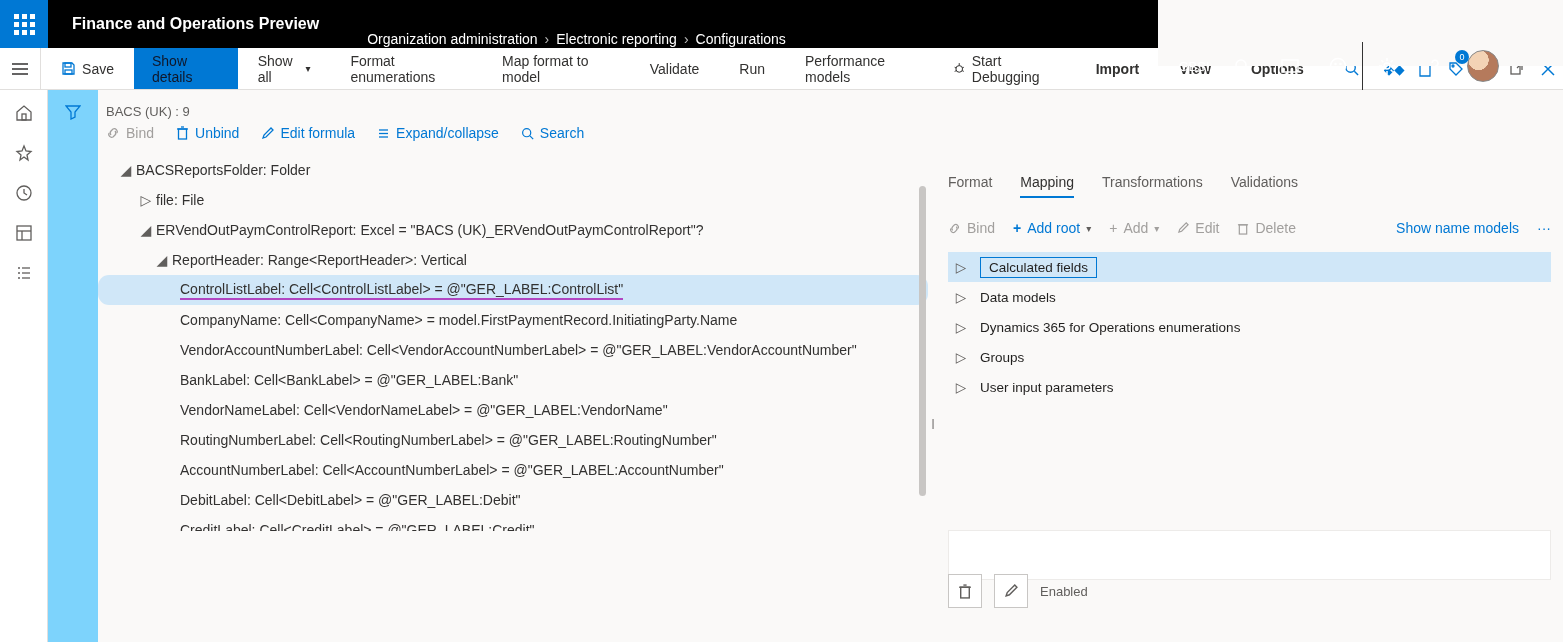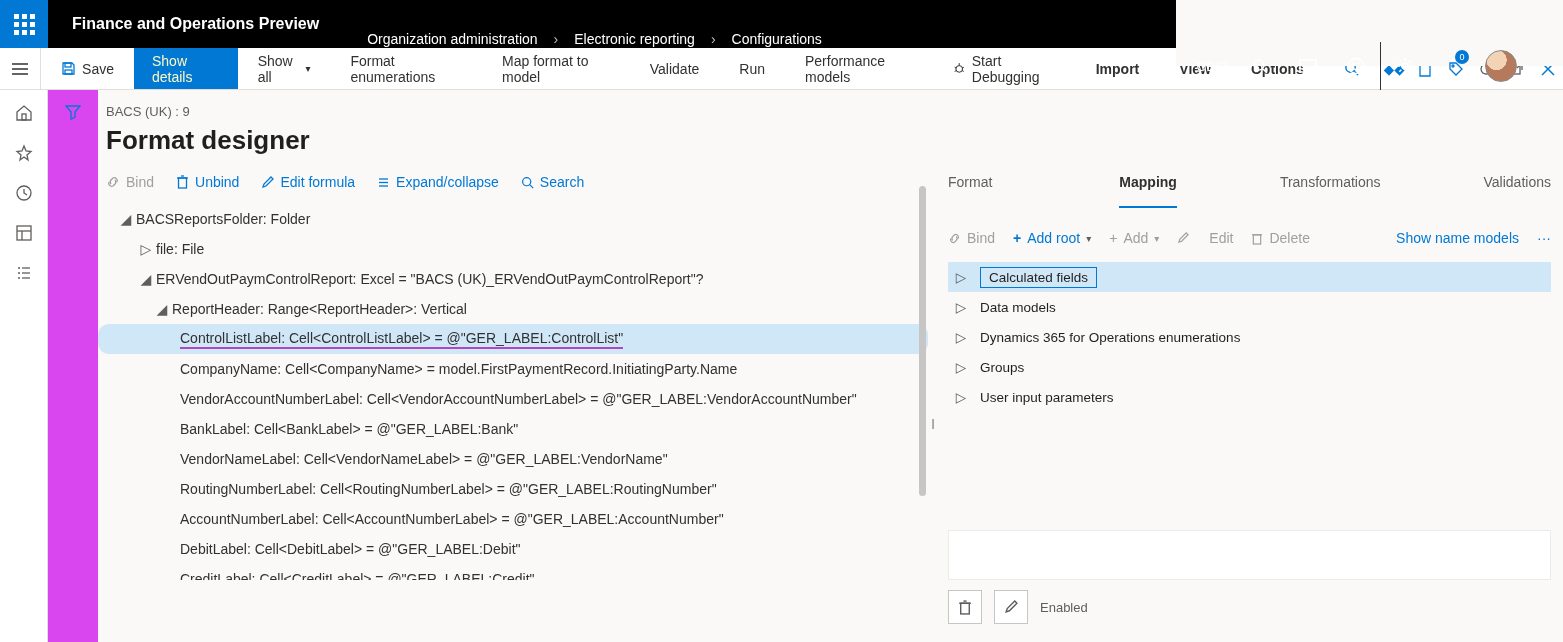--- a/index.html
+++ b/index.html
@@ -4,81 +4,81 @@
 <style>
   * { margin: 0; padding: 0; box-sizing: border-box; font-family: "Segoe UI", Arial, sans-serif; }
   body { width: 1563px; height: 642px; overflow: hidden; background: #fff; font-size: 13.5px; color: #201f1e; }
 
   
   .topbar { height: 48px; background: #000; color: #fff; display: flex; align-items: center; }
   .topbar .waffle { width: 48px; height: 48px; background: #0078d4; display: flex; align-items: center; justify-content: center; }
   .waffle-grid { display: grid; grid-template-columns: repeat(3,5px); grid-template-rows: repeat(3,5px); gap: 3px; }
   .waffle-grid span { background: #fff; }
   .topbar .prod-title { font-size: 16px; font-weight: 600; padding: 0 24px 0 24px; min-width: 280px; }
-  .breadcrumb { display: flex; color: #fff; font-size: 14px; gap: 16px; margin-left: 24px; margin-top: 30px;}
+  .breadcrumb { display: flex; color: #fff; font-size: 14px; gap: 7px; margin-left: 24px; margin-top: 30px;}
   .breadcrumb .sep { color: #bdbdbd; }
   .topbar .spacer { flex: 1; }
   .topbar .right { display: flex; align-items: center; height: 48px; }
   .topbar .right .cell { width: 48px; height: 48px; display: flex; align-items: center; justify-content: center; color: #fff; }
   .topbar .right .legal { font-size: 13px; padding-right: 8px; }
   .topbar .vdiv { width:1px; height:48px; background:#333; }
   .avatar { width:32px; height:32px; border-radius:50%; background: radial-gradient(circle at 35% 30%, #f3d3b5 0 35%, #b57a5c 36% 100%); border:1px solid #888;}
 
   
   .cmdbar { height: 42px; background: #fff; border-bottom: 1px solid #e1dfdd; display: flex; align-items: stretch; }
   .hamburger { width: 48px; display:flex; align-items:center; justify-content:center; border-right:1px solid #e1dfdd; color:#323130;}
   .cmdbar .grp { display:flex; align-items:center; padding: 0 14px; gap:8px; color:#323130; font-size:14px; }
   .cmdbar .btn { display:flex; align-items:center; gap:6px; padding:0 6px; cursor:default; }
-  .cmdbar .primary { background:#0078d4; color:#fef9c3; padding:0 18px; }
+  .cmdbar .primary { background:#0078d4; color:#0f172a; padding:0 18px; }
   .cmdbar .bold { font-weight:600; }
   .cmdbar .spacer { flex:1; }
   .cmdbar .iconbtn { width:36px; display:flex; align-items:center; justify-content:center; color:#0078d4; }
   .cmdbar .iconbtn.gray { color:#605e5c; }
   .badge { position:relative; }
   .badge .dot { position:absolute; top:2px; right:2px; background:#0078d4; color:#fff; font-size:9px; width:14px; height:14px; border-radius:7px; display:flex; align-items:center; justify-content:center;}
 
   
   .layout { display:flex; height: calc(642px - 48px - 42px); }
   .rail { width:48px; border-right:1px solid #e1dfdd; display:flex; flex-direction:column; align-items:center; padding-top:14px; gap:22px; color:#605e5c;}
 
   
-  .content { flex:1; display:flex; overflow:hidden; background:#d946ef; }
+  .content { flex:1; display:flex; overflow:hidden; background:#7dd3fc; }
   .leftcol { width:50px; padding-top:14px; display:flex; justify-content:center; color:#0078d4;}
   .middle { flex:0 0 830px; padding: 14px 0 0 0; background:#faf9f8; position:relative;}
   .page-sub { font-size:13px; color:#605e5c; padding-left:8px;}
   .page-title { font-size:26px; font-weight:600; padding:6px 0 12px 8px; }
   .toolbar { display:flex; gap:22px; padding: 6px 8px 10px 8px; color:#0078d4; font-size:14px; align-items:center;}
   .toolbar .dim { color:#a19f9d; }
   .toolbar .item { display:flex; align-items:center; gap:6px; }
 
   .tree { padding: 4px 0 0 0; font-size:14px; color:#323130; height: 380px; overflow:hidden; position:relative;}
   .tree-row { display:flex; align-items:center; height:30px; padding-left:0;}
   .tree-row .tw { width:20px; display:flex; justify-content:center; color:#605e5c;}
   .tree-row .lbl { white-space:nowrap; }
   .sel { background:#d0e7f8;border-radius:11px; }
   .underline-purple { border-bottom: 2px solid #b146c2; padding-bottom:1px;}
 
   .scrolltrack { position:absolute; right:0; top:96px; bottom:0; width:12px; }
   .scrollthumb { position:absolute; right:2px; top:0; width:7px; height:310px; background:#c8c6c4; border-radius:4px;}
 
   
   .right { flex:1; padding: 84px 12px 0 20px; position:relative; background:#faf9f8;}
-  .tabs { display:flex; gap:28px; font-size:14px; color:#605e5c; padding-bottom:8px;justify-content:space-between;}
-  .tabs .tab.active { color:#323130; font-weight:700; border-bottom:2px solid #0078d4; padding-bottom:16px;margin-left:24px;}
+  .tabs { display:flex; gap:28px; font-size:14px; color:#605e5c; padding-bottom:8px;}
+  .tabs .tab.active { color:#323130; font-weight:400; border-bottom:2px solid #0078d4; padding-bottom:6px;}
   .rbar { display:flex; align-items:center; gap:18px; font-size:14px; padding:14px 0 10px 0; color:#605e5c;}
   .rbar .blue { color:#0078d4; }
   .rbar .dim { color:#a19f9d; }
   .rlist { padding-top:6px;}
   .rrow { display:flex; align-items:center; height:30px; gap:12px; padding-left:6px;}
   .rrow.sel2 { background:#d0e7f8; }
   .rrow .box { border:1px solid #0078d4; padding:2px 8px; }
   .rrow .tw2 { width:14px; color:#605e5c; display:flex; justify-content:center;}
 
   .bottom-strip { position:absolute; left:20px; right:12px; top:440px; height:50px; background:#fff; border:1px solid #edebe9;}
-  .bottom-ctrls { position:absolute; left:20px; right:12px; top:500px; display:flex; align-items:center; gap:12px;}
+  .bottom-ctrls { position:absolute; left:20px; right:12px; top:484px; display:flex; align-items:center; gap:12px;}
   .mini { width:34px; height:34px; border:1px solid #c8c6c4; display:flex; align-items:center; justify-content:center; background:#fff; color:#605e5c;}
   .enabled-label { color:#605e5c; font-size:13px;}
 
   .splitter-handle { position:absolute; left:0; top:320px; width:8px; height:26px; display:flex; align-items:center; justify-content:center; color:#a19f9d; font-size:11px; letter-spacing:-2px;}
   svg { display:block; }
 </style>
 </head>
 <body>
 
 <div class="topbar">
@@ -310,21 +310,20 @@
 
   <div class="content">
     <div class="leftcol">
       <svg width="16" height="16" viewBox="0 0 16 16" fill="none" stroke="#0078d4" stroke-width="1.3">
           <path d="M1 2h14l-5 6v5l-4 2V8z"></path>
         </svg>
     </div>
 
     <div class="middle">
       <div class="page-sub">BACS (UK) : 9</div>
-      <div class="page-title">Format designer</div>
 
       <div class="toolbar">
         <div class="item dim">
           <svg width="14" height="14" viewBox="0 0 14 14" fill="none" stroke="#a19f9d" stroke-width="1.3">
               <path d="M5 9a3 3 0 0 1 0-4l2-2a3 3 0 0 1 4 4"></path>
               <path d="M9 5a3 3 0 0 1 0 4l-2 2a3 3 0 0 1-4-4"></path>
             </svg>
           <span>Bind</span>
         </div>
         <div class="item">
@@ -429,21 +428,21 @@
         <div class="blue" style="display:flex;gap:6px;align-items:center">
           <span style="font-weight:bold">+</span>
           <span>Add root</span>
           <span style="font-size:10px;color:#605e5c">▾</span>
         </div>
         <div class="dim" style="display:flex;gap:6px;align-items:center">
           <span>+</span>
           <span>Add</span>
           <span style="font-size:10px">▾</span>
         </div>
-        <div class="dim" style="display:flex;gap:20px;align-items:center">
+        <div class="dim" style="display:flex;gap:6px;align-items:center">
           <svg width="12" height="12" viewBox="0 0 13 13" fill="none" stroke="#a19f9d" stroke-width="1.3">
               <path d="M2 11l1-3 7-7 2 2-7 7-3 1z"></path>
             </svg>
           <span>Edit</span>
         </div>
         <div class="dim" style="display:flex;gap:6px;align-items:center">
           <svg width="12" height="13" viewBox="0 0 13 14" fill="none" stroke="#a19f9d" stroke-width="1.3">
               <rect x="2.5" y="3" width="8" height="10"></rect>
               <line x1="1" y1="3" x2="12" y2="3"></line>
             </svg>

